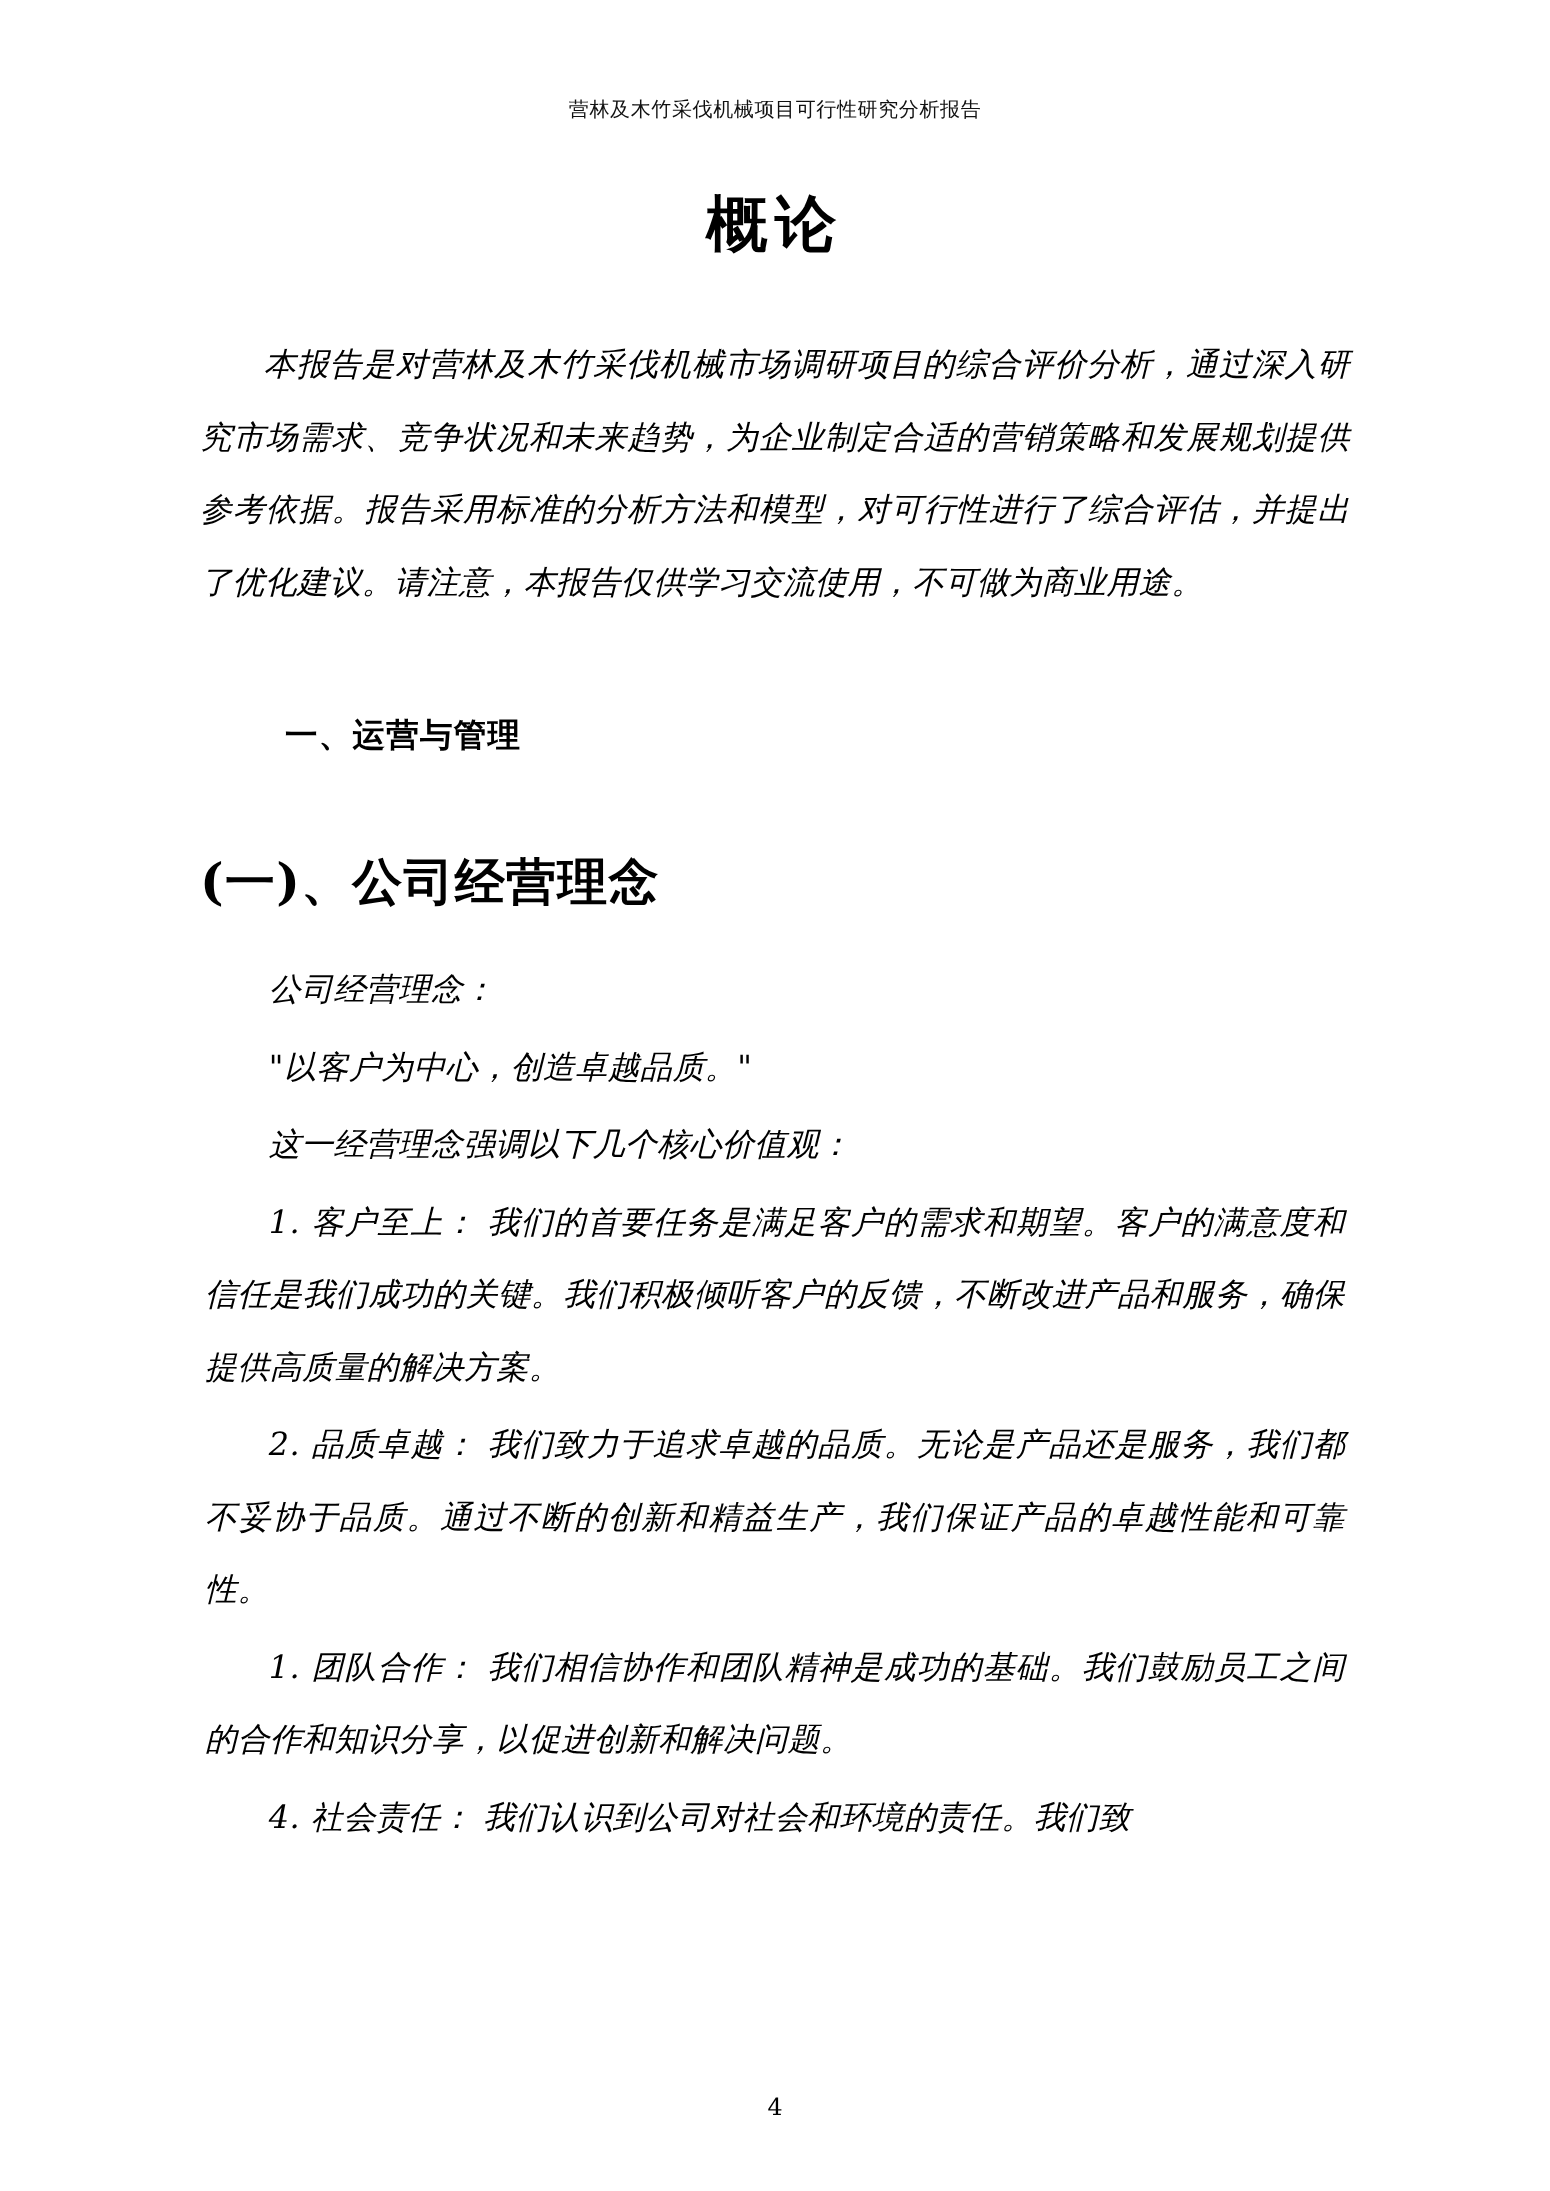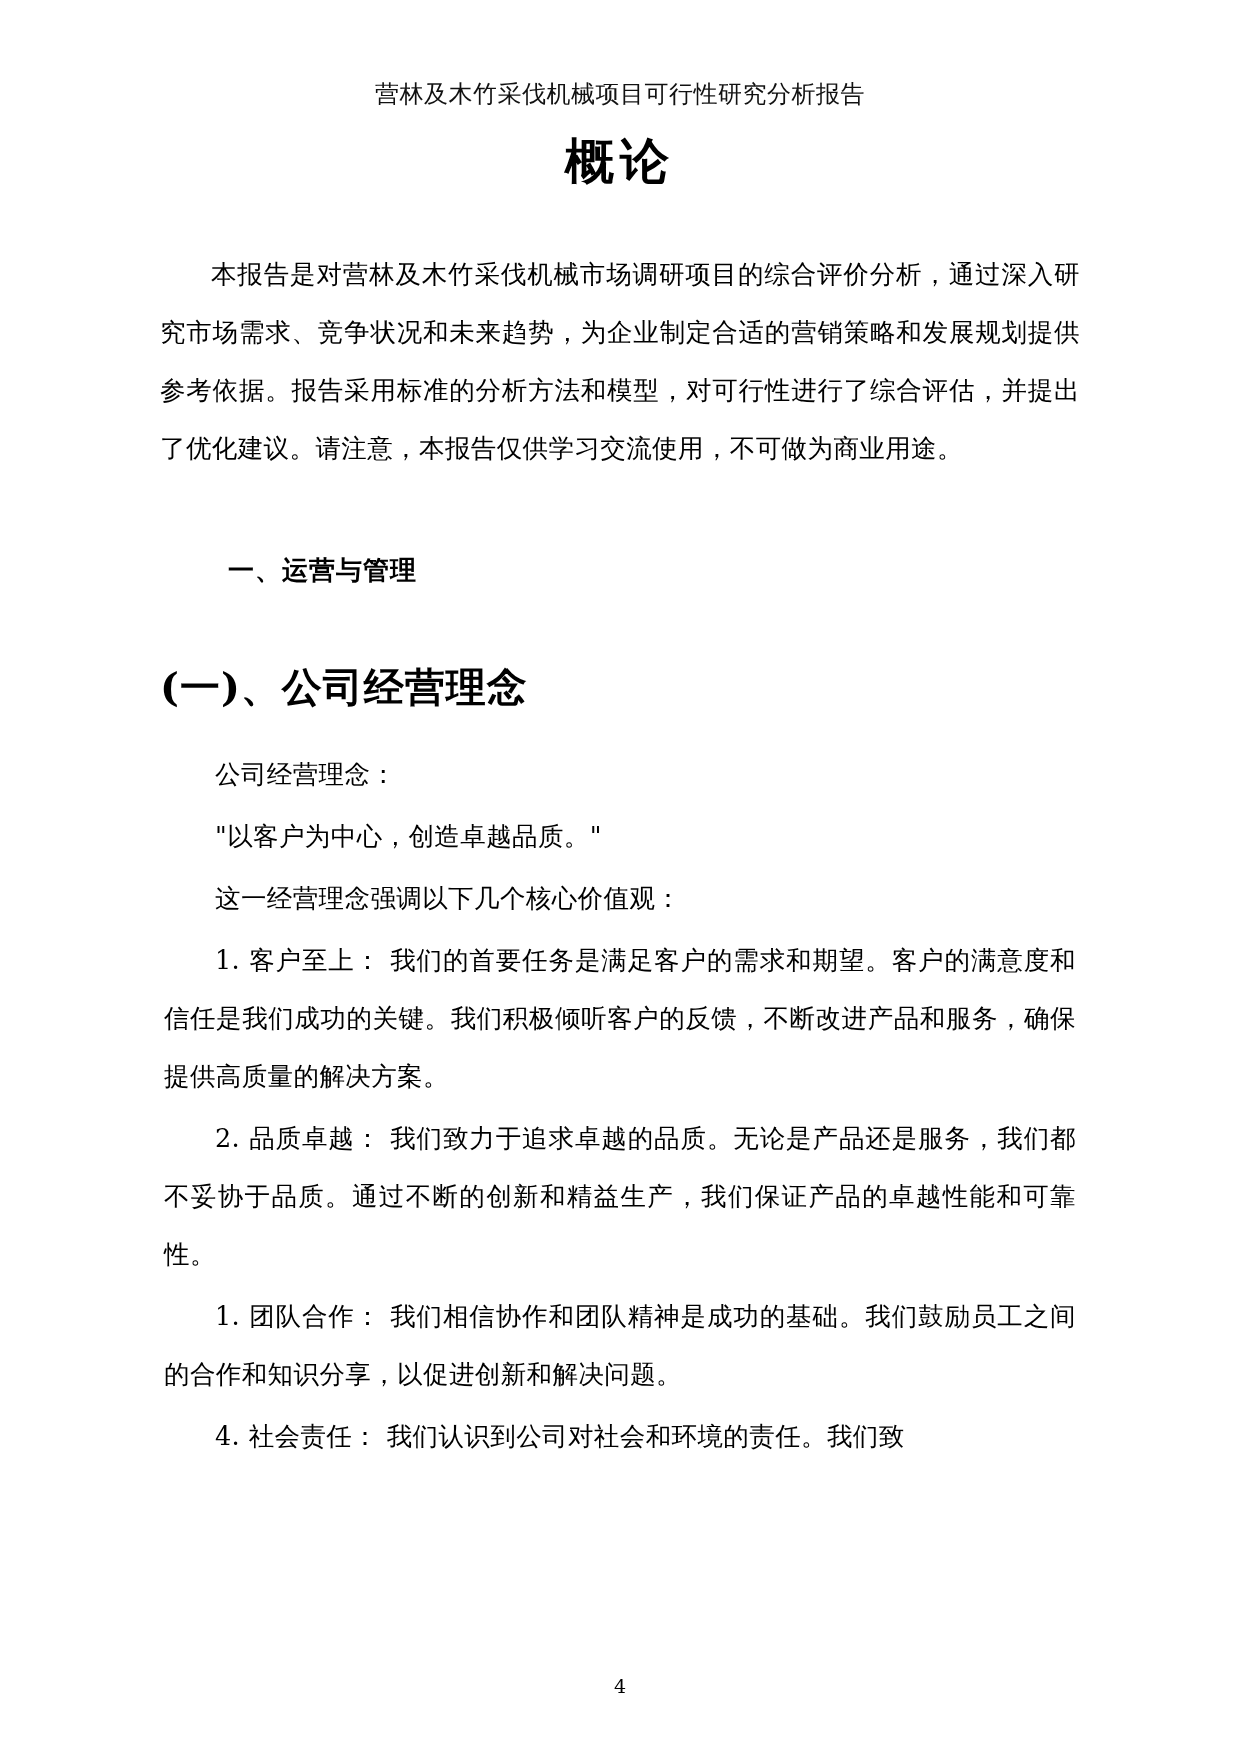--- a/index.html
+++ b/index.html
@@ -16,42 +16,43 @@
     width: 1240px;
     height: 1753px;
     margin: 0 auto;
     background: #ffffff;
     box-sizing: border-box;
     padding: 0 160px;
     overflow: hidden;
   }
   .header {
     text-align: center;
-    font-size: 24px;
+    font-size: 16px;
     letter-spacing: 0.5px;
     padding-top: 78px;
     color: #111;
     font-family: "DejaVu Serif", "Liberation Serif", serif;
   }
   .doc-title {
     text-align: center;
     font-size: 49px;
     font-weight: bold;
     letter-spacing: 6px;
-    margin-top: 19px;
+    margin-top: 48px;
     margin-bottom: 0;
     font-family: "DejaVu Serif", "Liberation Serif", serif;
   }
   .body-text {
     font-size: 25.5px;
     line-height: 58px;
     text-align: justify;
     text-justify: inter-ideograph;
     letter-spacing: 0.4px;
     margin: 0;
+    font-style: italic;
   }
   .intro {
     margin-top: 50px;
   }
   .indent {
     text-indent: 2em;
   }
   .heading-1 {
     font-size: 26px;
     font-weight: bold;

